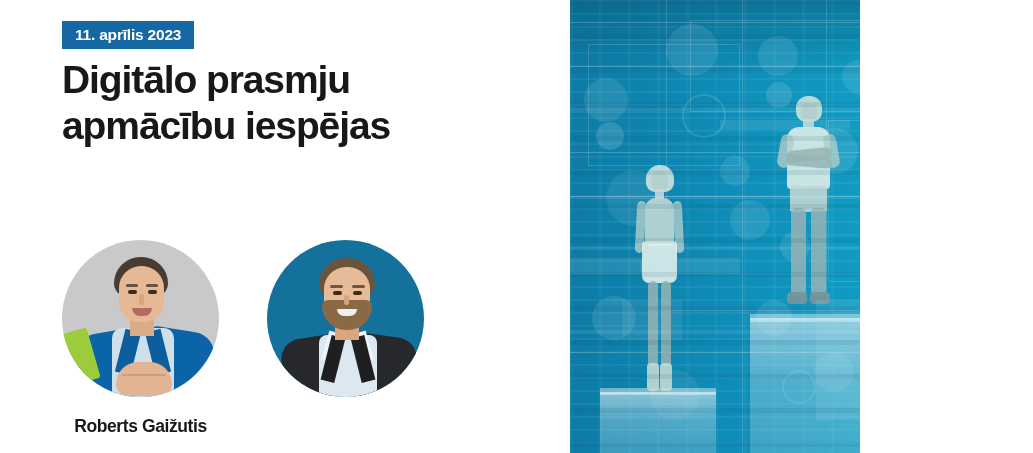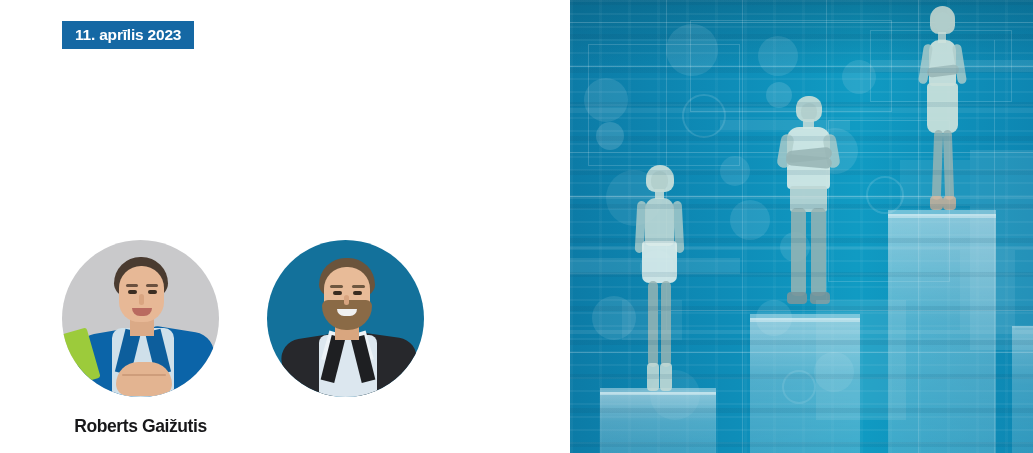--- a/index.html
+++ b/index.html
@@ -9,21 +9,21 @@
   }
   body {
     width: 1033px;
     height: 453px;
     overflow: hidden;
     font-family: "Liberation Sans", sans-serif;
   }
 
   .banner {
     position: relative;
-    width: 1033px;
+    width: 860px;
     height: 453px;
     background: #404040;
     overflow: hidden;
   }
 
   
   .left-panel {
     position: absolute;
     left: 0;
     top: 0;
@@ -311,20 +311,22 @@
 </head>
 <body>
 
 <div class="banner">
 
   <div class="left-panel">
 
     <div class="date-badge">11. aprīlis 2023</div>
 
     <div class="headline-block">
+      <span class="headline-main">Digitālo prasmju</span>
+      <span class="headline-main">apmācību iespējas</span>
     </div>
 
     <div class="speakers">
 
       <div class="speaker">
         <div class="avatar">
           <div class="av1-bg"></div>
           <div class="av1-jacket-l"></div>
           <div class="av1-jacket-r"></div>
           <div class="av1-green"></div>

